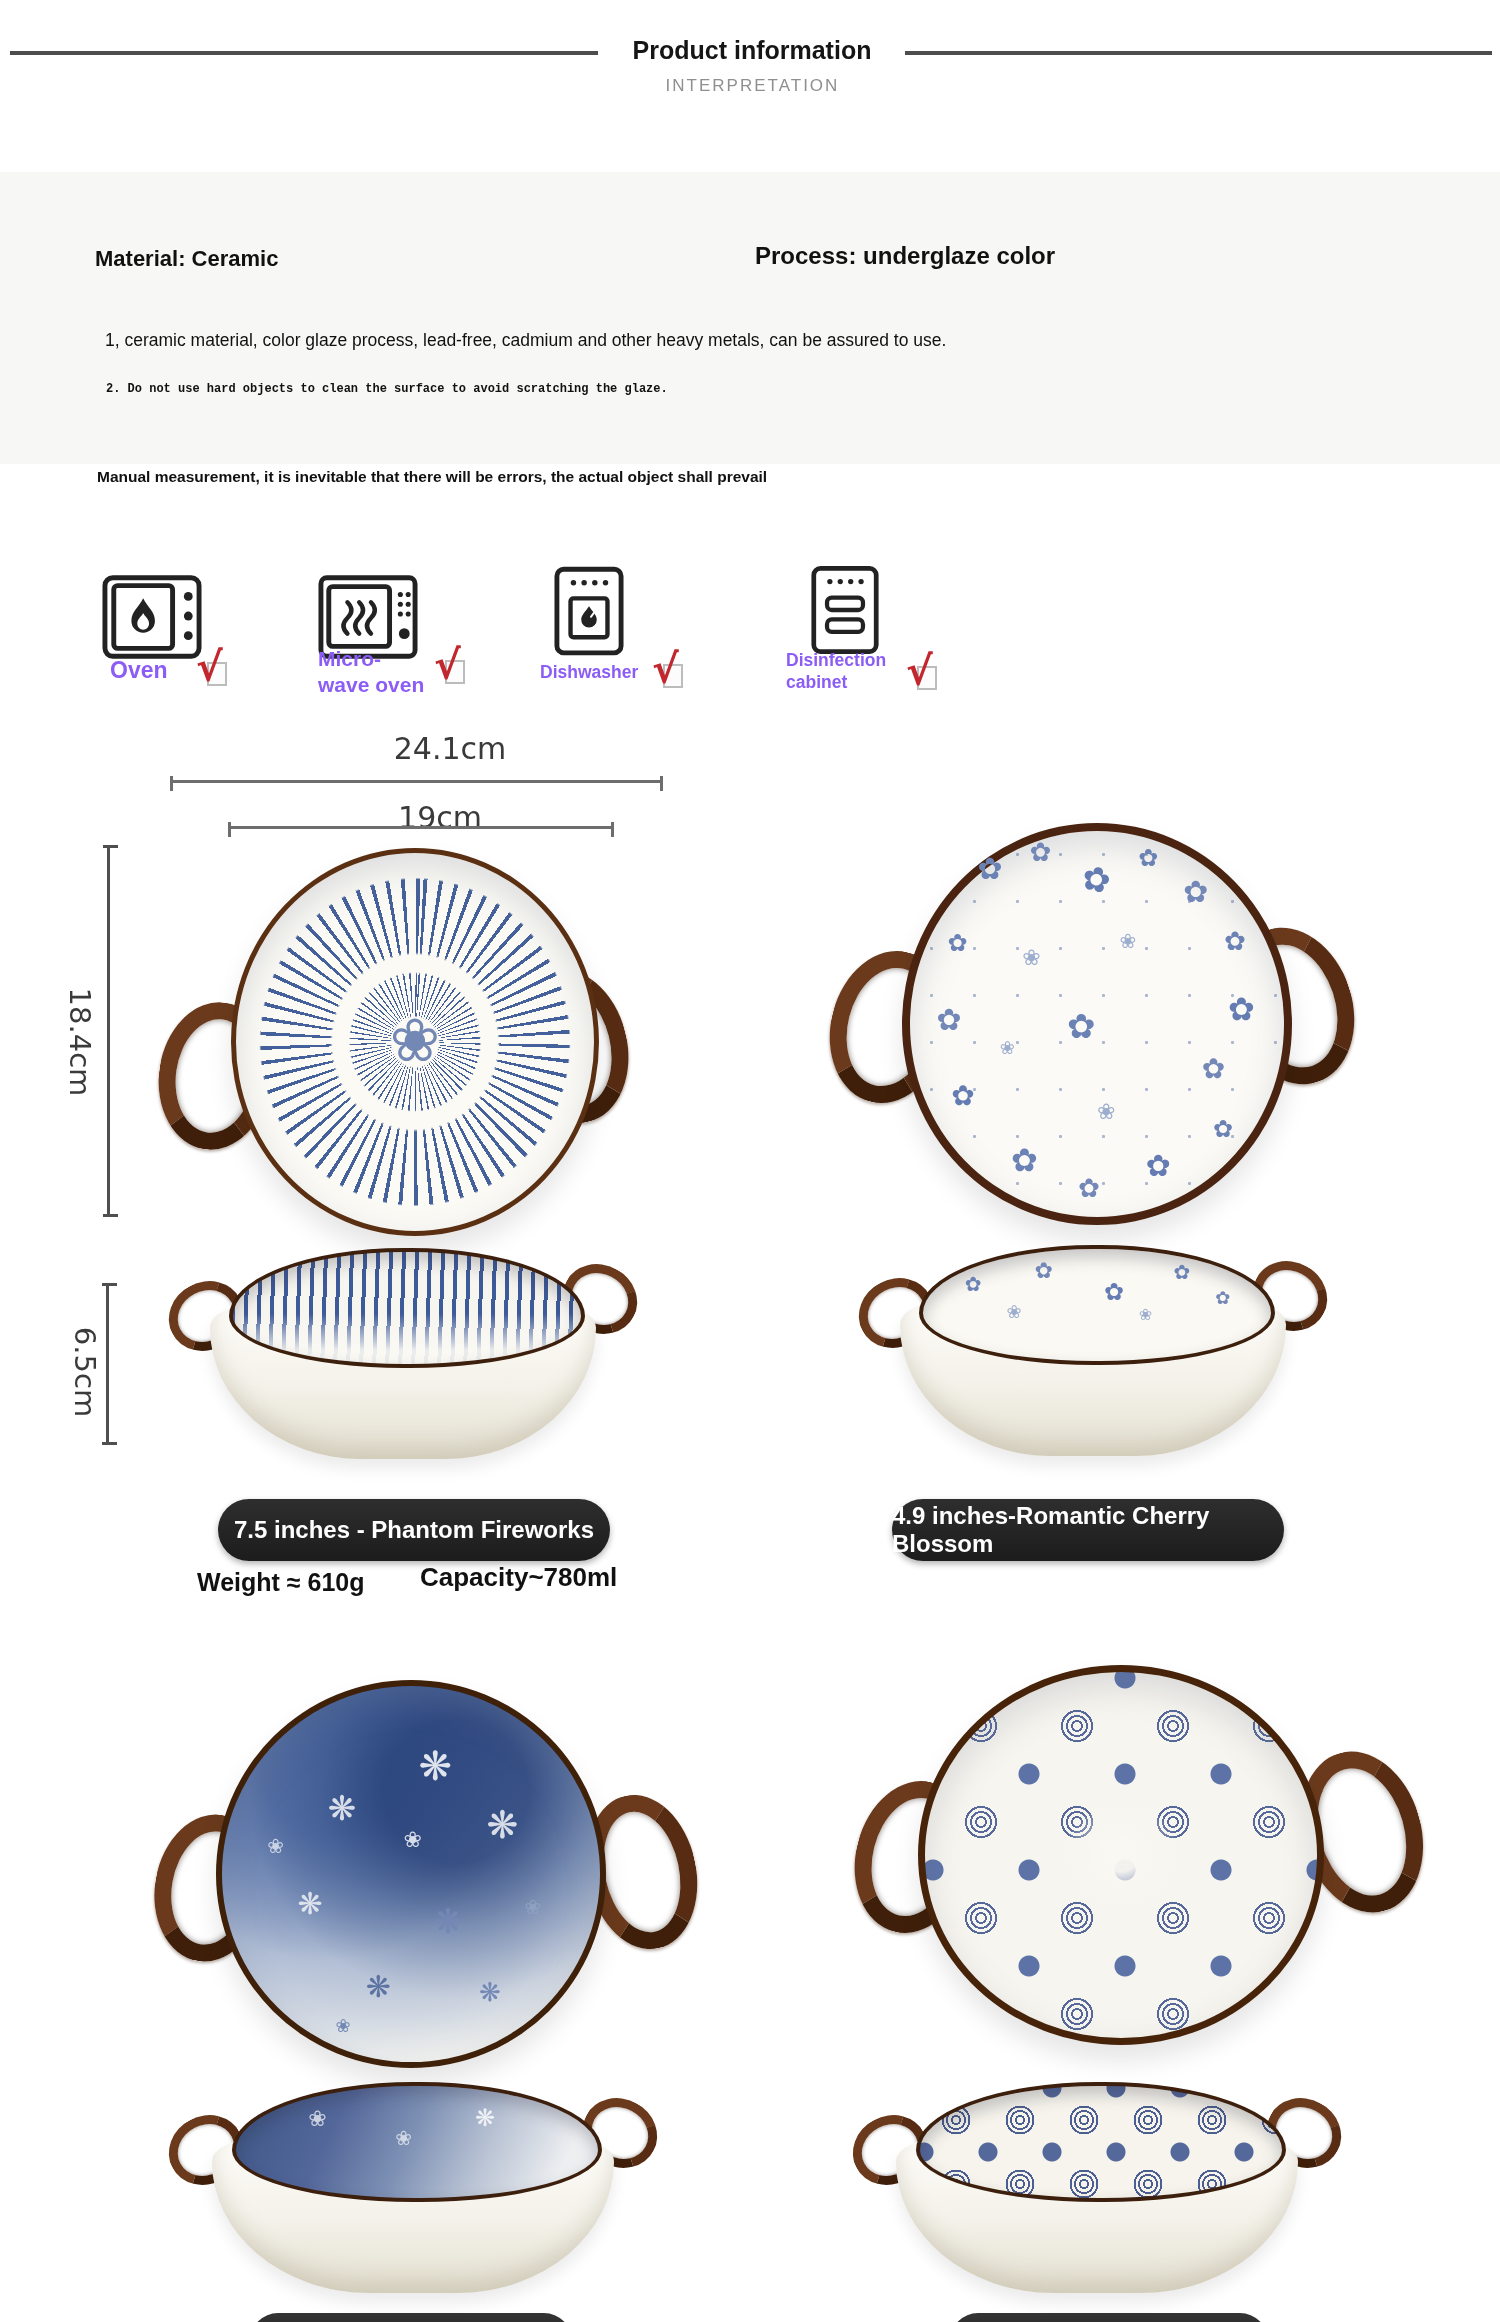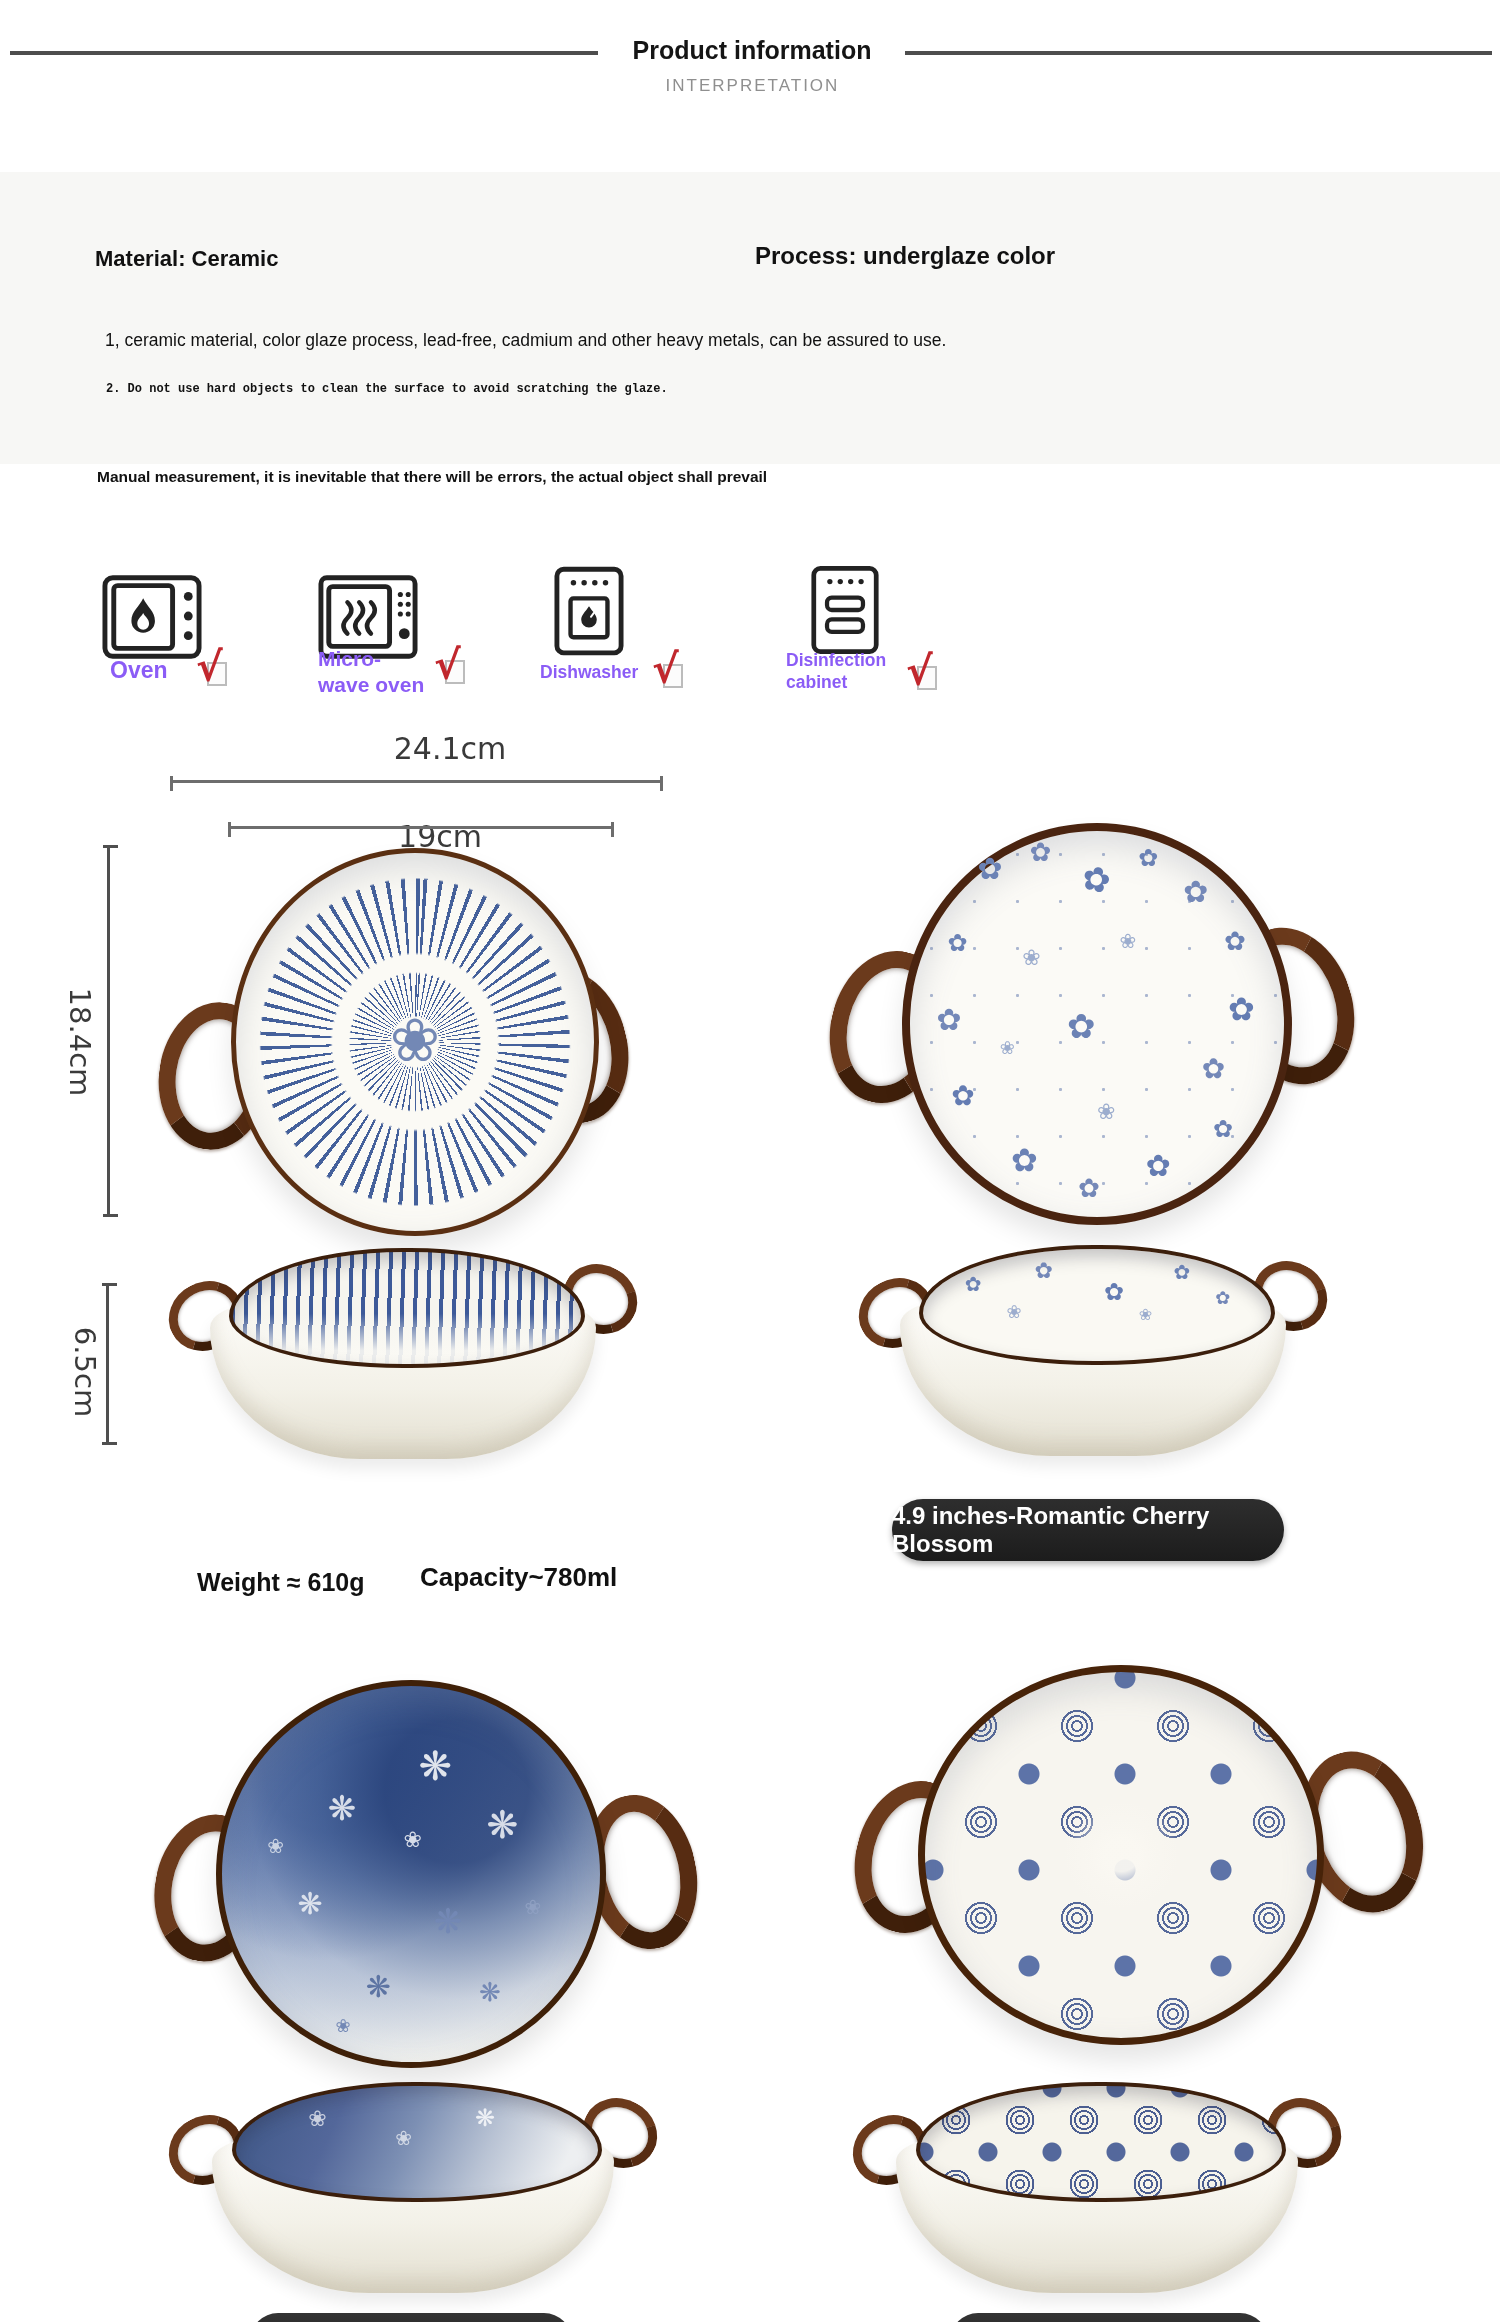--- a/index.html
+++ b/index.html
@@ -195,21 +195,21 @@
     <span style="display:block">Disinfection</span>
     <span style="display:block">cabinet</span>
   </div>
   <div class="check" style="left:906px;top:652px;">
     <span class="box"></span>
     <span class="mark">√</span>
   </div>
 
   <div class="dim" style="left:300px;top:731px;width:300px;">24.1cm</div>
   <div class="hline" style="left:170px;top:780px;width:493px;"></div>
-  <div class="dim" style="left:290px;top:819px;width:300px;">19cm</div>
+  <div class="dim" style="left:290px;top:800px;width:300px;">19cm</div>
   <div class="hline" style="left:228px;top:826px;width:386px;"></div>
 
   <div class="vline" style="left:107px;top:845px;height:372px;"></div>
   <div class="vlabel" style="left:25px;top:1026px;">18.4cm</div>
 
   <div class="vline" style="left:106px;top:1283px;height:162px;"></div>
   <div class="vlabel" style="left:30px;top:1356px;">6.5cm</div>
 
   <div class="topbowl" style="left:155px;top:840px;width:450px;height:395px;">
     <div class="handle" style="left:4px;top:162px;width:78px;height:114px;transform:rotate(8deg);"></div>
@@ -261,20 +261,21 @@
       <span class="glyph" style="left:12%;top:22%;font-size:20px;color:#6b82b5;">✿</span>
       <span class="glyph" style="left:32%;top:10%;font-size:22px;color:#7488b8;">✿</span>
       <span class="glyph" style="left:52%;top:28%;font-size:24px;color:#647cb2;">✿</span>
       <span class="glyph" style="left:72%;top:12%;font-size:20px;color:#6b82b5;">✿</span>
       <span class="glyph" style="left:84%;top:36%;font-size:18px;color:#7488b8;">✿</span>
       <span class="glyph" style="left:24%;top:48%;font-size:18px;color:#9cadce;">❀</span>
       <span class="glyph" style="left:62%;top:52%;font-size:16px;color:#9cadce;">❀</span>
     </div>
   </div>
 
+  <div class="pill" style="left:218px;top:1499px;width:392px;">7.5 inches - Phantom Fireworks</div>
   <div class="pill" style="left:892px;top:1499px;width:392px;">4.9 inches-Romantic Cherry Blossom</div>
 
   <div class="stat" style="left:197px;top:1568px;font-size:25px;">Weight ≈ 610g</div>
   <div class="stat" style="left:420px;top:1562px;font-size:26px;">Capacity~780ml</div>
 
   <div class="topbowl" style="left:150px;top:1672px;width:460px;height:400px;">
     <div class="handle" style="left:5px;top:142px;width:76px;height:114px;transform:rotate(10deg);"></div>
     <div class="handle" style="left:438px;top:122px;width:74px;height:122px;transform:rotate(-12deg);"></div>
     <div class="face face-maple" style="left:66px;top:8px;width:378px;height:376px;">
       <span class="glyph" style="left:52%;top:16%;font-size:40px;color:rgba(255,255,255,.85);">❋</span>

